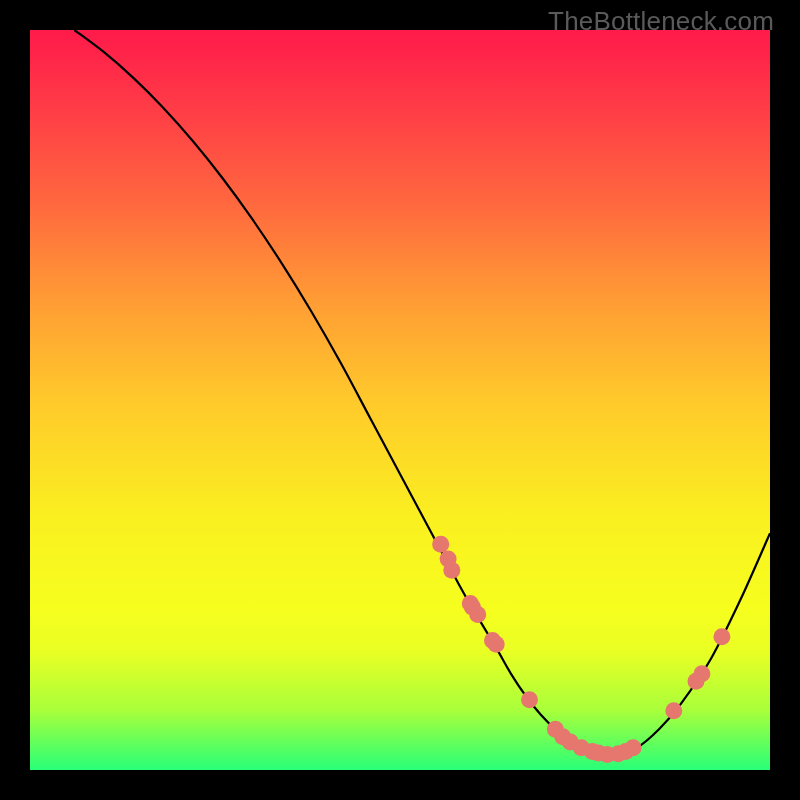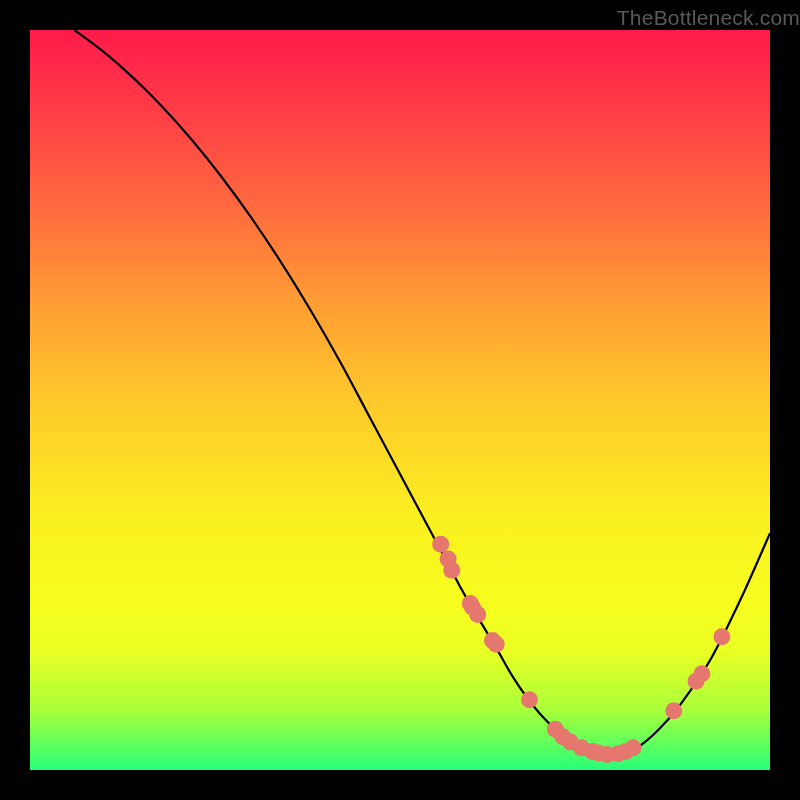--- a/index.html
+++ b/index.html
@@ -9,21 +9,21 @@
       #ff3a47 10%,
       #ff6a3e 24%,
       #ff9a35 36%,
       #ffc92b 50%,
       #faf020 66%,
       #f6fe1e 78%,
       #e9ff24 84%,
       #a8ff3b 92%,
       #28ff79 100%);}
   svg.curve{position:absolute;inset:0;width:100%;height:100%}
-  .credit{position:absolute;top:6px;right:0;color:#5a5a5a;font-size:21px;font-weight:500;letter-spacing:.2px}
+  .credit{position:absolute;top:6px;right:26px;color:#5a5a5a;font-size:26px;font-weight:500;letter-spacing:.2px}
 </style>
 </head>
 <body>
 
 <div class="credit">TheBottleneck.com</div>
 
 <div class="frame">
   <div class="gradient"></div>
   <svg class="curve" viewBox="0 0 740 740" preserveAspectRatio="none">
     <path id="curve-path" fill="none" stroke-width="2.2" d="M 44.4 0 C 49.33333333333333 3.7000000000000077 64.13333333333333 14.183333333333394 74 22.200000000000045 C 83.86666666666667 30.216666666666697 93.73333333333335 38.84999999999993 103.60000000000001 48.09999999999991 C 113.46666666666667 57.34999999999989 123.33333333333331 67.21666666666658 133.2 77.69999999999993 C 143.06666666666666 88.18333333333328 152.93333333333334 99.28333333333332 162.8 111 C 172.66666666666669 122.71666666666668 182.53333333333333 135.04999999999998 192.4 148 C 202.26666666666668 160.95000000000002 212.13333333333333 174.5166666666667 222 188.70000000000005 C 231.86666666666667 202.88333333333338 241.73333333333335 217.6833333333333 251.60000000000002 233.09999999999997 C 261.4666666666667 248.51666666666662 271.3333333333333 264.55 281.2 281.2 C 291.06666666666666 297.84999999999997 300.93333333333334 315.1166666666666 310.8 332.99999999999994 C 320.6666666666667 350.88333333333327 330.53333333333336 370 340.40000000000003 388.5 C 350.2666666666667 407 360.1333333333333 425.5 370 444 C 379.8666666666667 462.5 389.73333333333335 481 399.6 499.5 C 409.4666666666667 518 421.8 541.4333333333334 429.2 555 C 436.59999999999997 568.5666666666666 437.8333333333333 570.4166666666666 444 580.9 C 450.1666666666667 591.3833333333333 460.0333333333333 607.4166666666666 466.2 617.9 C 472.3666666666667 628.3833333333333 476.06666666666666 635.7833333333333 481 643.8 C 485.93333333333334 651.8166666666666 490.8666666666667 659.2166666666667 495.8 666 C 500.73333333333335 672.7833333333333 505.66666666666663 678.95 510.59999999999997 684.5 C 515.5333333333333 690.05 520.4666666666667 694.9833333333333 525.4 699.3 C 530.3333333333333 703.6166666666666 534.0333333333333 706.6999999999999 540.1999999999999 710.4 C 546.3666666666666 714.1 555 719.0333333333333 562.4 721.5 C 569.8 723.9666666666667 577.2 725.8166666666667 584.6 725.2 C 592 724.5833333333334 599.4 722.1166666666667 606.8 717.8 C 614.1999999999999 713.4833333333332 621.6 706.6999999999999 629 699.3 C 636.4 691.9 642.5666666666667 685.1166666666667 651.2 673.4 C 659.8333333333334 661.6833333333333 670.9333333333334 646.2666666666667 680.8000000000001 629 C 690.6666666666667 611.7333333333333 700.5333333333333 590.7666666666667 710.4 569.8 C 720.2666666666667 548.8333333333333 735.0666666666666 514.3 740 503.2" stroke="#000000"></path>

